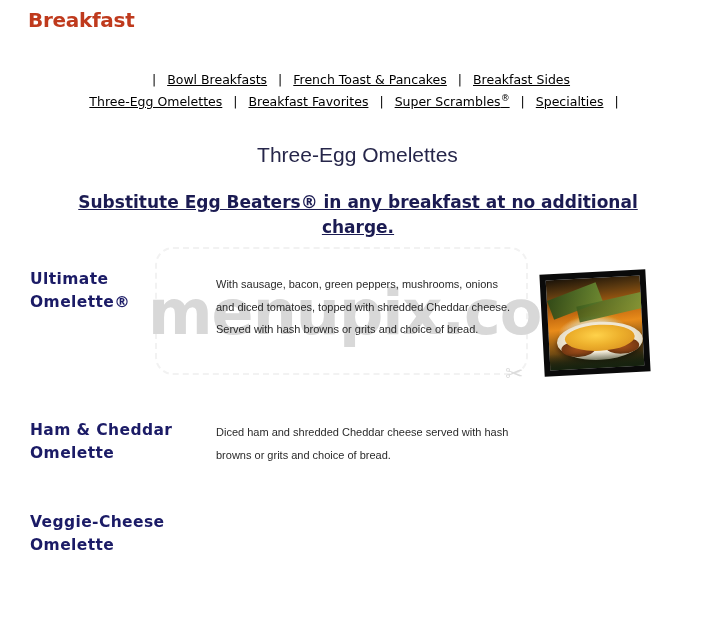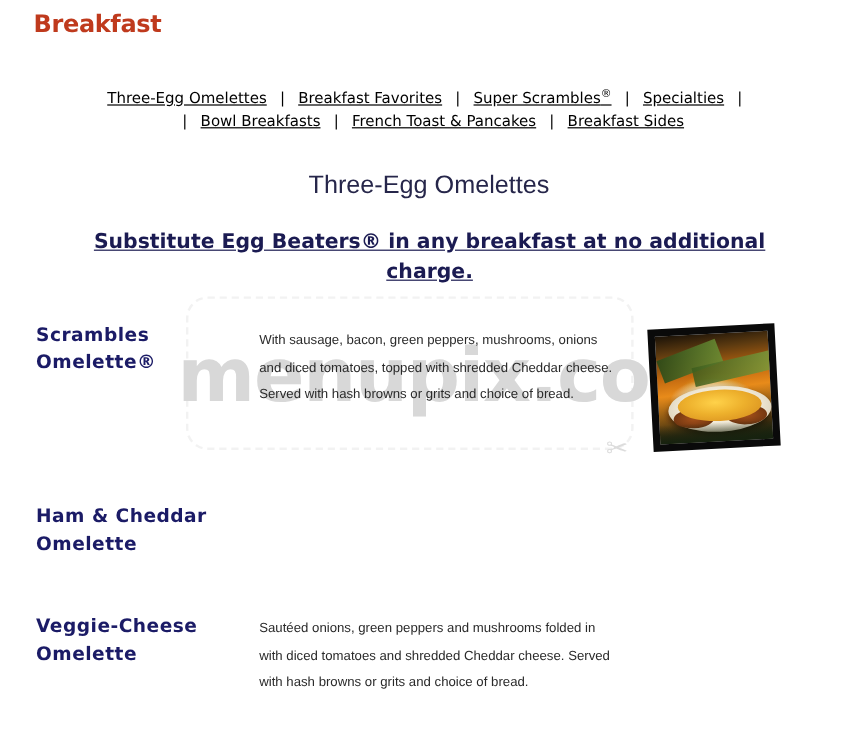--- a/index.html
+++ b/index.html
@@ -199,58 +199,58 @@
     background: linear-gradient(to bottom, rgba(20,32,15,0) 0%, #16220f 100%);
   }
 </style>
 </head>
 <body>
 
 <div id="page-title">Breakfast</div>
 
 <div id="nav">
   <div class="navrow">
-    <span class="nav-link"><span>Three-Egg Omelettes</span></span>
-    <span class="sep">|</span>
-    <span class="nav-link"><span>Breakfast Favorites</span></span>
-    <span class="sep">|</span>
-    <span class="nav-link"><span>Super Scrambles</span><sup>®</sup></span>
-    <span class="sep">|</span>
-    <span class="nav-link"><span>Specialties</span></span>
-    <span class="sep">|</span>
+    <span class="sep">|</span>
+    <span class="nav-link"><span>Bowl Breakfasts</span></span>
+    <span class="sep">|</span>
+    <span class="nav-link"><span>French Toast &amp; Pancakes</span></span>
+    <span class="sep">|</span>
+    <span class="nav-link"><span>Breakfast Sides</span></span>
   </div>
   <div class="navrow">
-    <span class="sep">|</span>
-    <span class="nav-link"><span>Bowl Breakfasts</span></span>
-    <span class="sep">|</span>
-    <span class="nav-link"><span>French Toast &amp; Pancakes</span></span>
-    <span class="sep">|</span>
-    <span class="nav-link"><span>Breakfast Sides</span></span>
+    <span class="nav-link"><span>Three-Egg Omelettes</span></span>
+    <span class="sep">|</span>
+    <span class="nav-link"><span>Breakfast Favorites</span></span>
+    <span class="sep">|</span>
+    <span class="nav-link"><span>Super Scrambles</span><sup>®</sup></span>
+    <span class="sep">|</span>
+    <span class="nav-link"><span>Specialties</span></span>
+    <span class="sep">|</span>
   </div>
 </div>
 
 <div id="section-heading">Three-Egg Omelettes</div>
 <div id="sub-note">Substitute Egg Beaters® in any breakfast at no additional charge.</div>
 
 <div id="coupon-box"></div>
 <div id="watermark">menupix.com</div>
 <div id="scissors-icon">✂</div>
 
 <div class="menu-item" id="item-0">
-  <div class="item-name" style="top:0">Scrambles Omelette®</div>
+  <div class="item-name" style="top:0">Ultimate Omelette®</div>
   <div class="item-desc" style="top:5px">With sausage, bacon, green peppers, mushrooms, onions and diced tomatoes, topped with shredded Cheddar cheese.  Served with hash browns or grits and choice of bread.</div>
 </div>
 
 <div class="menu-item" id="item-1">
   <div class="item-name" style="top:0">Ham &amp; Cheddar Omelette</div>
+  <div class="item-desc" style="top:2px">Diced ham and shredded Cheddar cheese served with hash browns or grits and choice of bread.</div>
 </div>
 
 <div class="menu-item" id="item-2">
   <div class="item-name" style="top:0">Veggie-Cheese Omelette</div>
-  <div class="item-desc" style="top:2px">Sautéed onions, green peppers and mushrooms folded in with diced tomatoes and shredded Cheddar cheese.  Served with hash browns or grits and choice of bread.</div>
 </div>
 
 <div id="food-photo">
   <div class="leaf-a"></div>
   <div class="leaf-b"></div>
   <div class="plate"></div>
   <div class="topping-l"></div>
   <div class="topping-r"></div>
   <div class="omelette"></div>
   <div class="shadow-bottom"></div>

